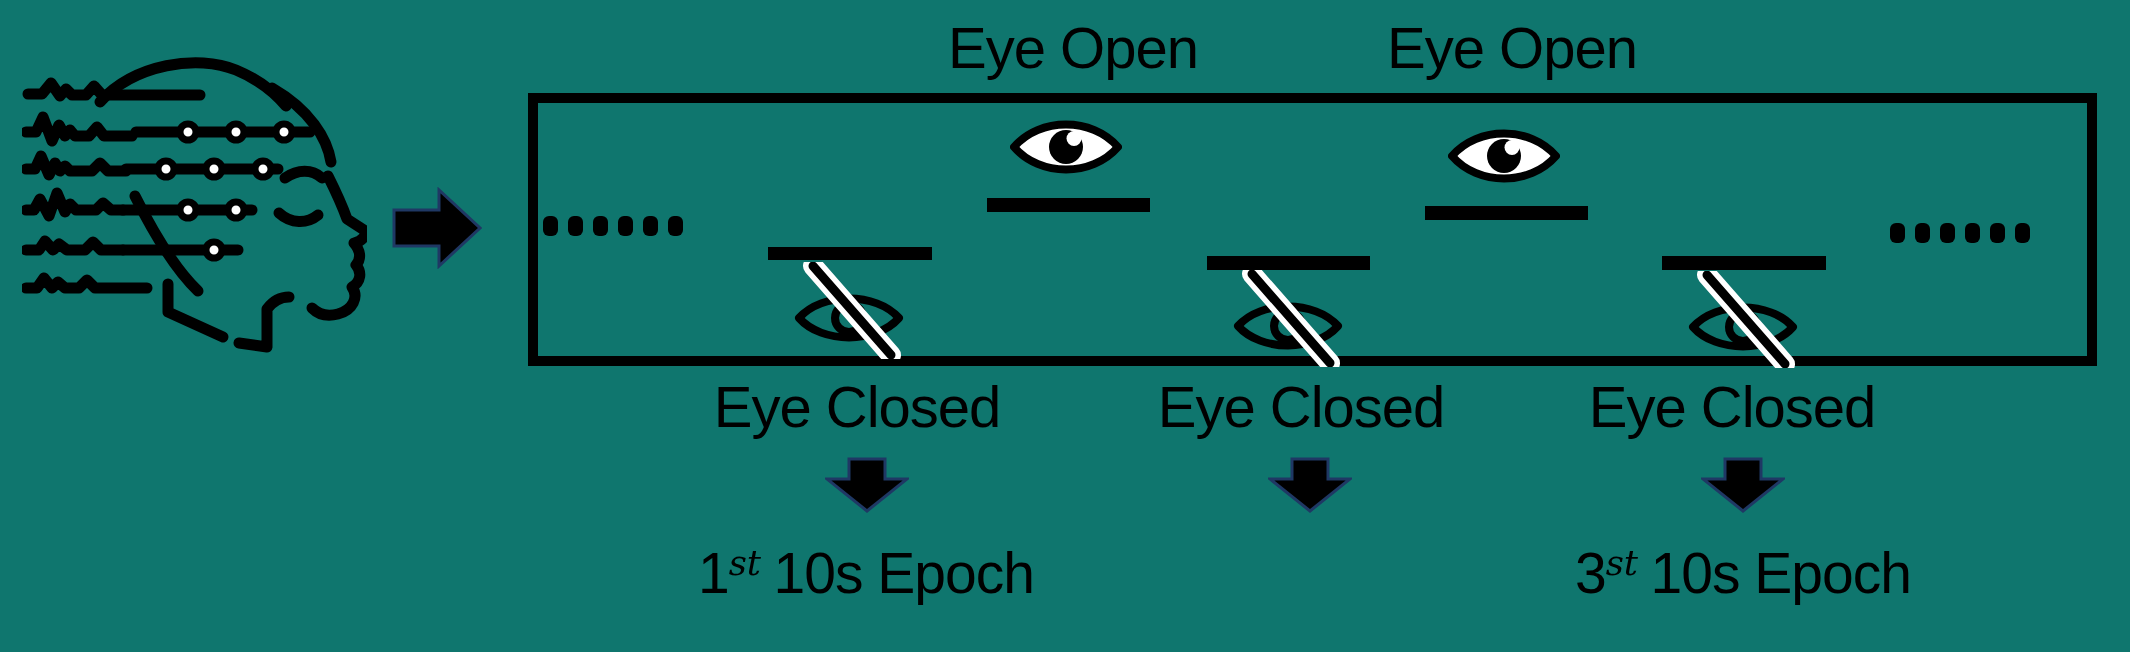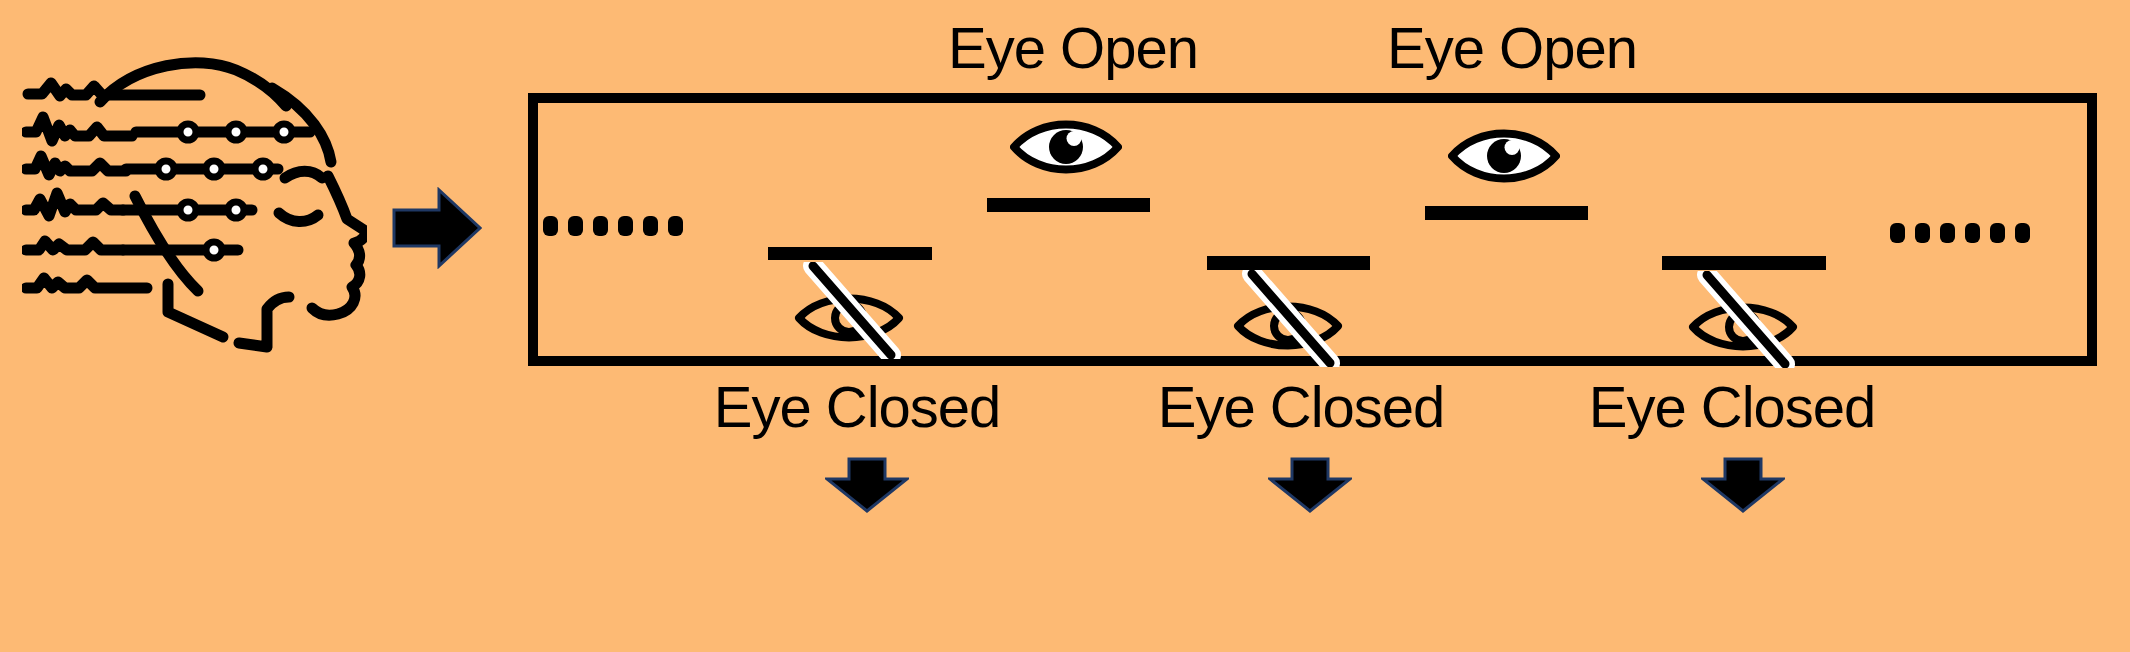--- a/index.html
+++ b/index.html
@@ -1,16 +1,16 @@
 <!DOCTYPE html>
 <html><head>
 <meta charset="utf-8">
 <style>
   html,body{margin:0;padding:0;background:#ffffff;}
-  #stage{position:relative;width:2130px;height:652px;background:#fdba74;overflow:hidden;
+  #stage{position:relative;width:2130px;height:652px;background:#0f766e;overflow:hidden;
          font-family:"Liberation Sans",sans-serif;color:#000;text-align:right;}
   .abs{position:absolute;}
   
   #timeline-box{left:528px;top:93px;width:1569px;height:273px;border:10px solid #000;box-sizing:border-box;}
   
   .bar{background:#000;}
   #open-bar-1{left:987px;top:198px;width:163px;height:14px;}
   #open-bar-2{left:1425px;top:206px;width:163px;height:14px;}
   #closed-bar-1{left:768px;top:247px;width:164px;height:13px;}
   #closed-bar-2{left:1207px;top:256px;width:163px;height:14px;}
@@ -144,14 +144,20 @@
   <svg class="abs" style="left:825px;top:457px;" width="84" height="56" viewBox="0 0 84 56">
     <path d="M24 2 H60 V22 H82 L42 54 L2 22 H24 Z" fill="#000" stroke="#1f3864" stroke-width="3"></path>
   </svg>
   <svg class="abs" style="left:1268px;top:457px;" width="84" height="56" viewBox="0 0 84 56">
     <path d="M24 2 H60 V22 H82 L42 54 L2 22 H24 Z" fill="#000" stroke="#1f3864" stroke-width="3"></path>
   </svg>
   <svg class="abs" style="left:1701px;top:457px;" width="84" height="56" viewBox="0 0 84 56">
     <path d="M24 2 H60 V22 H82 L42 54 L2 22 H24 Z" fill="#000" stroke="#1f3864" stroke-width="3"></path>
   </svg>
 
+  <div class="abs epoch" id="epoch-1">
+    <span>1</span><span class="sup">st</span><span class="unit">10s Epoch</span>
+  </div>
+  <div class="abs epoch" id="epoch-3">
+    <span>3</span><span class="sup">st</span><span class="unit">10s Epoch</span>
+  </div>
 
 </div>
 
 </body></html>

